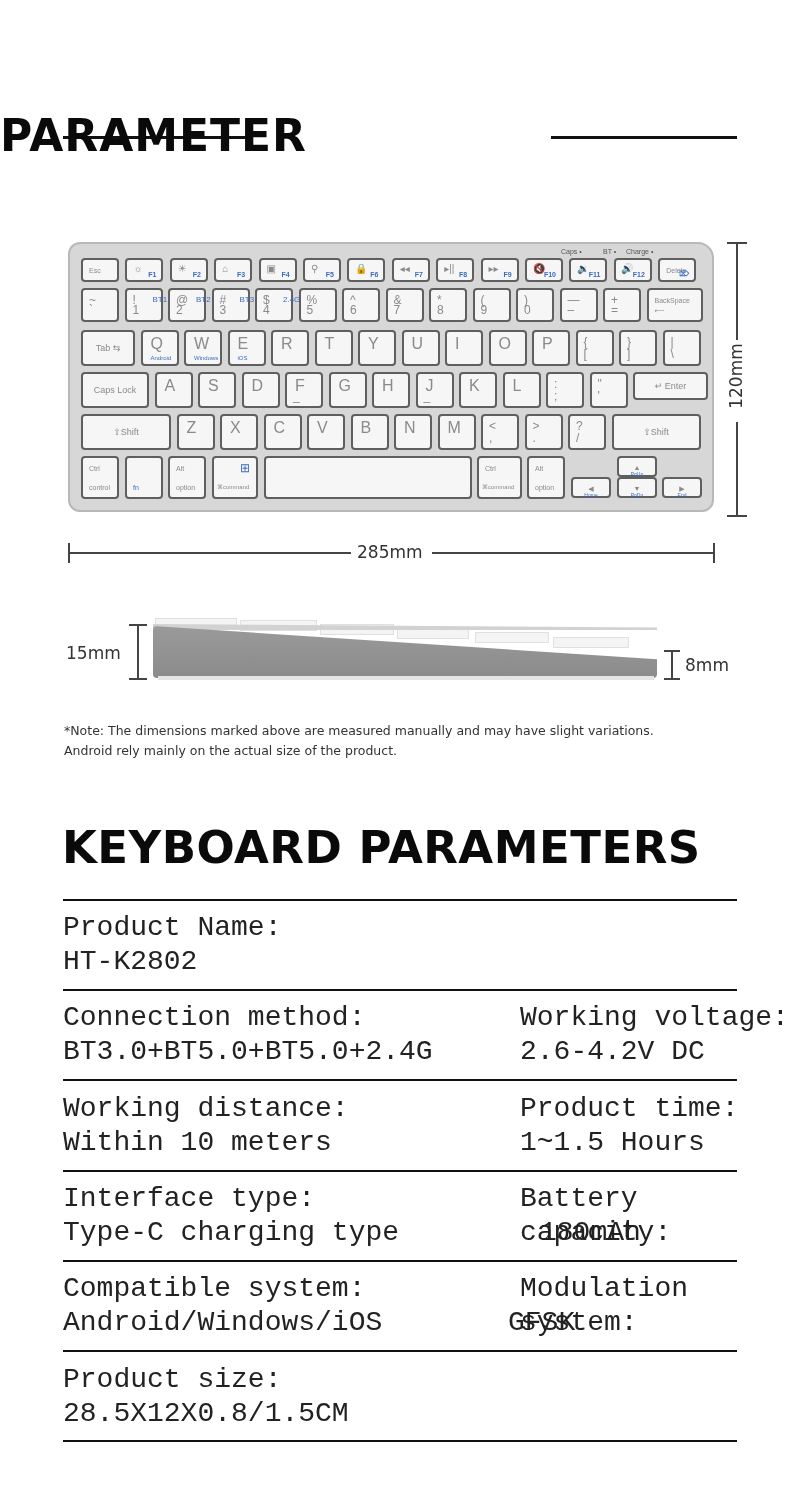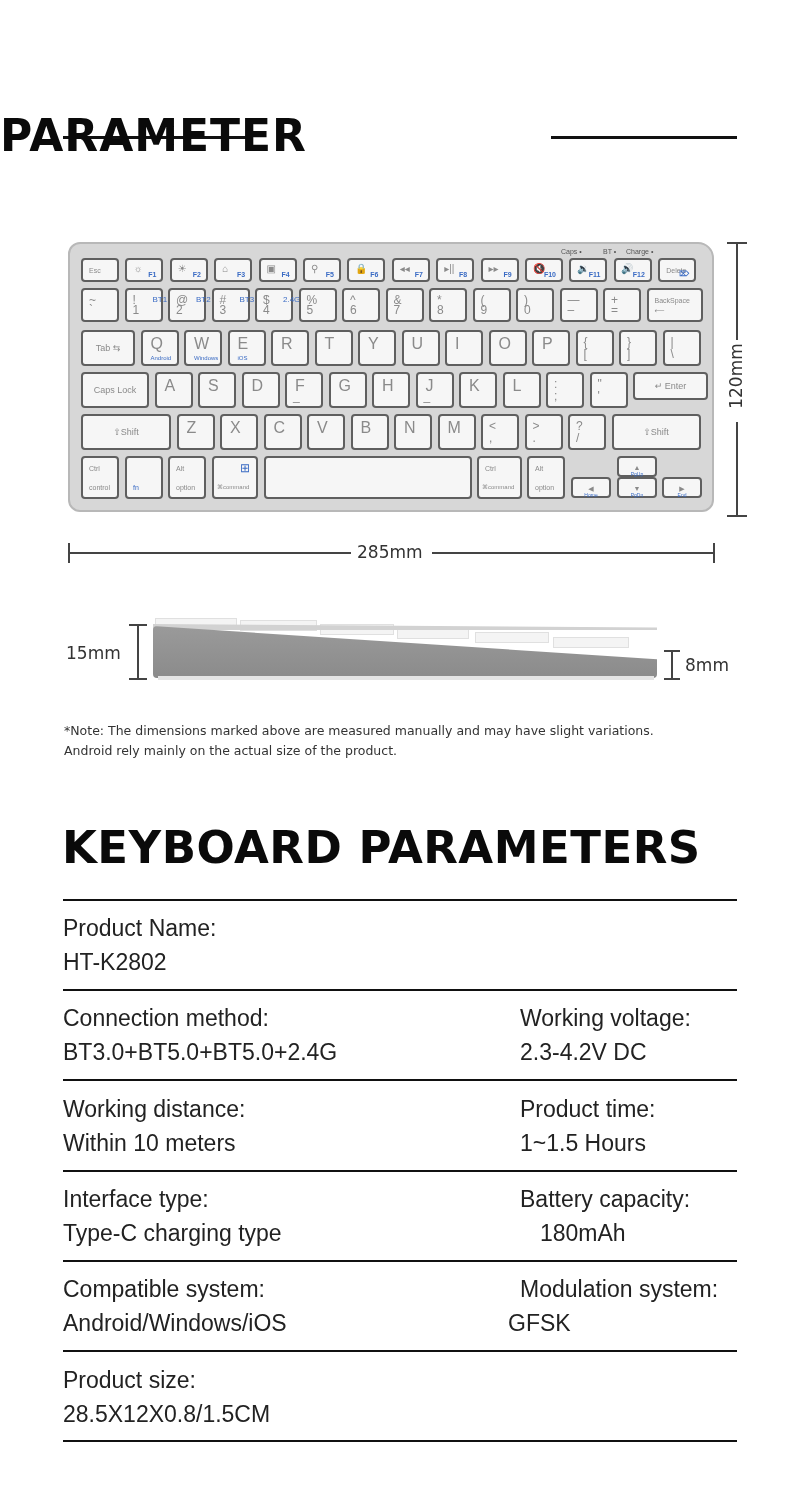--- a/index.html
+++ b/index.html
@@ -45,21 +45,21 @@
   .side-key { position:absolute; height:9px; background:#f4f4f4; border:1px solid #e0e0e0; }
   .side-base { position:absolute; left:158px; top:676px; width:496px; height:4px; background:#e4e4e4; }
 
   .note { position:absolute; left:64px; font-family:"DejaVu Sans", sans-serif; font-size:12.5px;
           color:#333; line-height:20px; }
 
   
   .params-title { position:absolute; left:62px; top:820px; font-family:"DejaVu Sans", sans-serif;
                   font-weight:bold; font-size:45px; letter-spacing:0.5px; color:#0a0a0a; line-height:56px; }
   .rule { position:absolute; left:63px; width:674px; height:2px; background:#111; }
-  .cell { position:absolute; font-family:Liberation Sans, sans-serif; font-size:23px; color:#222; line-height:34px; }
+  .cell { position:absolute; font-family:Liberation Mono, monospace; font-size:28px; color:#222; line-height:34px; }
 </style>
 </head>
 <body>
 
 <div class="hdr-line" style="left:63px;width:187px;"></div>
 <div class="hdr-title">PARAMETER</div>
 <div class="hdr-line" style="left:551px;width:186px;"></div>
 
 <div id="kb">
   <div class="kb-body"></div>
@@ -393,21 +393,21 @@
 <div class="params-title">KEYBOARD PARAMETERS</div>
 
 <div class="rule" style="top:899px;"></div>
 <div class="cell" style="left:63px;top:911px;">Product Name:</div>
 <div class="cell" style="left:63px;top:945px;">HT-K2802</div>
 
 <div class="rule" style="top:989px;"></div>
 <div class="cell" style="left:63px;top:1001px;">Connection method:</div>
 <div class="cell" style="left:63px;top:1035px;">BT3.0+BT5.0+BT5.0+2.4G</div>
 <div class="cell" style="left:520px;top:1001px;">Working voltage:</div>
-<div class="cell" style="left:520px;top:1035px;">2.3-4.2V DC</div>
+<div class="cell" style="left:520px;top:1035px;">2.6-4.2V DC</div>
 
 <div class="rule" style="top:1079px;"></div>
 <div class="cell" style="left:63px;top:1092px;">Working distance:</div>
 <div class="cell" style="left:63px;top:1126px;">Within 10 meters</div>
 <div class="cell" style="left:520px;top:1092px;">Product time:</div>
 <div class="cell" style="left:520px;top:1126px;">1~1.5 Hours</div>
 
 <div class="rule" style="top:1170px;"></div>
 <div class="cell" style="left:63px;top:1182px;">Interface type:</div>
 <div class="cell" style="left:63px;top:1216px;">Type-C charging type</div>

